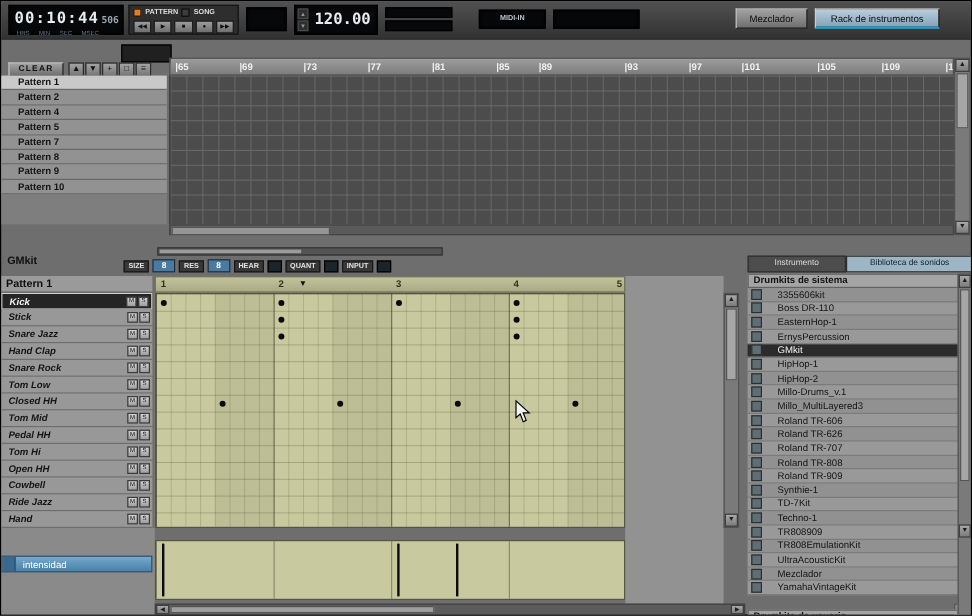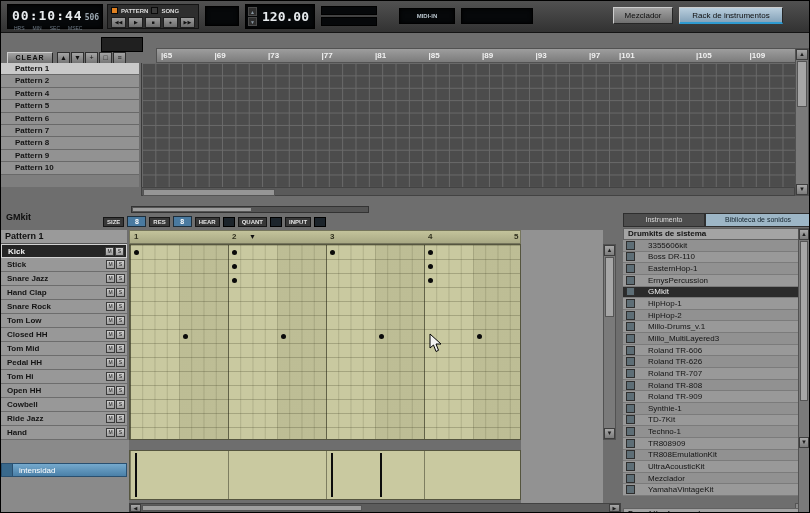--- a/index.html
+++ b/index.html
@@ -33,21 +33,21 @@
   .toolbar-btn{background:linear-gradient(#a2a2a2,#6f6f6f);border:1px solid #262626;border-top-color:#cdcdcd;border-left-color:#cdcdcd;
                font-size:8px;color:#0e0e0e;text-align:center;box-sizing:border-box;}
   .mixer-btn{left:612px;top:6px;width:60px;height:17px;line-height:15px;}
   .rack-btn{left:678px;top:6px;width:104px;height:17px;line-height:15px;background:linear-gradient(#b9cedd,#85a3ba);border-bottom:2px solid #2e9ad0;}
 
   
   .dark-box{left:100px;top:36px;width:40px;height:13px;background:#202020;border:1px solid #000;}
   .clear-btn{left:6px;top:51px;width:46px;height:12px;font-size:7px;font-weight:bold;letter-spacing:1px;line-height:10px;}
   .tool-btns{left:56px;top:51px;display:flex;gap:1px;}
   .tool-btn{width:13px;height:12px;background:linear-gradient(#a4a4a4,#767676);border:1px solid #2e2e2e;font-size:7px;line-height:10px;text-align:center;color:#101010;box-sizing:border-box;}
-  .timeline{left:140px;top:47px;width:654px;height:15px;background:linear-gradient(#9d9d9d,#7c7c7c);border:1px solid #525252;box-sizing:border-box;overflow:hidden;margin-left:15px;}
+  .timeline{left:140px;top:47px;width:654px;height:15px;background:linear-gradient(#9d9d9d,#7c7c7c);border:1px solid #525252;box-sizing:border-box;overflow:hidden;}
   .tl-tick{position:absolute;top:2px;font-size:8px;font-weight:bold;color:#f2f2f2;}
   .song-grid{left:140px;top:62px;width:654px;height:124px;background-color:#4c4c4c;
     background-image:linear-gradient(to right,#6a6a6a 1px,transparent 1px),linear-gradient(to bottom,#6a6a6a 1px,transparent 1px);
     background-size:13.35px 12.4px;border-left:1px solid #3a3a3a;}
   .pattern-list{left:0;top:62px;width:138px;height:124px;background:#7e7e7e;}
   .pattern-row{height:12.4px;box-sizing:border-box;border-bottom:1px solid #696969;background:#929292;
                font-size:8px;font-weight:bold;color:#141414;padding-left:14px;line-height:11px;}
   .pattern-row.selected{background:#c9c9c9;}
   .song-hscroll{left:140px;top:186px;width:654px;height:9px;background:#5a5a5a;border:1px solid #434343;box-sizing:border-box;}
   .song-hthumb{position:absolute;left:1px;top:1px;width:130px;height:5px;background:#969696;border:1px solid #555;}
@@ -65,21 +65,21 @@
   .ctl-label{background:#383838;color:#e2e2e2;font-size:6px;font-weight:bold;padding:1px 3px;border:1px solid #161616;}
   .ctl-value{background:#4a7aa0;color:#fff;font-size:7px;font-weight:bold;min-width:13px;text-align:center;border:1px solid #1e2e3a;padding:1px 2px;}
   .ctl-led{width:10px;height:8px;background:#1c242b;border:1px solid #000;}
   .pattern-name{left:0;top:229px;width:126px;height:14px;background:#9a9a9a;border-bottom:1px solid #555;
                 font-size:9px;font-weight:bold;color:#0f0f0f;padding-left:4px;line-height:13px;box-sizing:border-box;}
   .beat-ruler{left:128px;top:229px;width:392px;height:14px;background:linear-gradient(#c3c39b,#a9a984);border:1px solid #75755c;box-sizing:border-box;}
   .beat-num{position:absolute;top:1px;font-size:8px;font-weight:bold;color:#30301e;}
   .ruler-marker{position:absolute;left:119px;top:2px;font-size:7px;color:#101010;}
   .instrument-list{left:0;top:243px;width:126px;}
   .inst-row{height:14px;box-sizing:border-box;display:flex;align-items:center;background:#989898;border-bottom:1px solid #6d6d6d;padding:0 2px 0 6px;}
-  .inst-name{flex:1;font-size:8px;font-weight:bold;color:#141414;white-space:nowrap;overflow:hidden;}
+  .inst-name{flex:1;font-size:8px;font-weight:bold;color:#141414;white-space:nowrap;overflow:hidden;font-style:italic;}
   .inst-row.selected{background:#252525;border:1px solid #d2d2d2;}
   .inst-row.selected .inst-name{color:#f2f2f2;}
   .ms-btn{width:9px;height:9px;background:linear-gradient(#d2d2d2,#9e9e9e);border:1px solid #3c3c3c;
           font-size:5px;line-height:7px;text-align:center;color:#101010;margin-left:1px;box-sizing:border-box;}
   .pattern-grid{left:128px;top:243px;width:392px;height:196px;background-color:#c9c9a0;
     background-image:
       linear-gradient(to right,rgba(35,35,18,.55) 1px,transparent 1px),
       linear-gradient(to right,rgba(55,55,28,.18) 1px,transparent 1px),
       linear-gradient(to bottom,rgba(55,55,28,.25) 1px,transparent 1px),
       repeating-linear-gradient(to right,transparent 0,transparent 49px,rgba(55,55,28,.08) 49px,rgba(55,55,28,.08) 98px);
@@ -184,34 +184,33 @@
     <span class="tool-btn">≡</span>
   </div>
 
   <div class="abs timeline">
       <span class="tl-tick" style="left: 4px;">|65</span>
       <span class="tl-tick" style="left: 57.5px;">|69</span>
       <span class="tl-tick" style="left: 111px;">|73</span>
       <span class="tl-tick" style="left: 164.5px;">|77</span>
       <span class="tl-tick" style="left: 218px;">|81</span>
       <span class="tl-tick" style="left: 271.5px;">|85</span>
-      <span class="tl-tick" style="left: 325px;">|89</span>
+      <span class="tl-tick" style="left: 307px;">|89</span>
       <span class="tl-tick" style="left: 378.5px;">|93</span>
       <span class="tl-tick" style="left: 432px;">|97</span>
-      <span class="tl-tick" style="left: 462px;">|101</span>
+      <span class="tl-tick" style="left: 476px;">|101</span>
       <span class="tl-tick" style="left: 539px;">|105</span>
       <span class="tl-tick" style="left: 592.5px;">|109</span>
       <span class="tl-tick" style="left: 646px;">|113</span>
     </div>
   <div class="abs pattern-list">
       <div class="pattern-row selected">Pattern 1</div>
       <div class="pattern-row">Pattern 2</div>
       <div class="pattern-row">Pattern 4</div>
       <div class="pattern-row">Pattern 5</div>
-      <div class="pattern-row">Pattern 6</div>
       <div class="pattern-row">Pattern 7</div>
       <div class="pattern-row">Pattern 8</div>
       <div class="pattern-row">Pattern 9</div>
       <div class="pattern-row">Pattern 10</div>
     </div>
   <div class="abs song-grid"></div>
 
   <div class="abs song-hscroll">
     <div class="song-hthumb"></div>
   </div>

